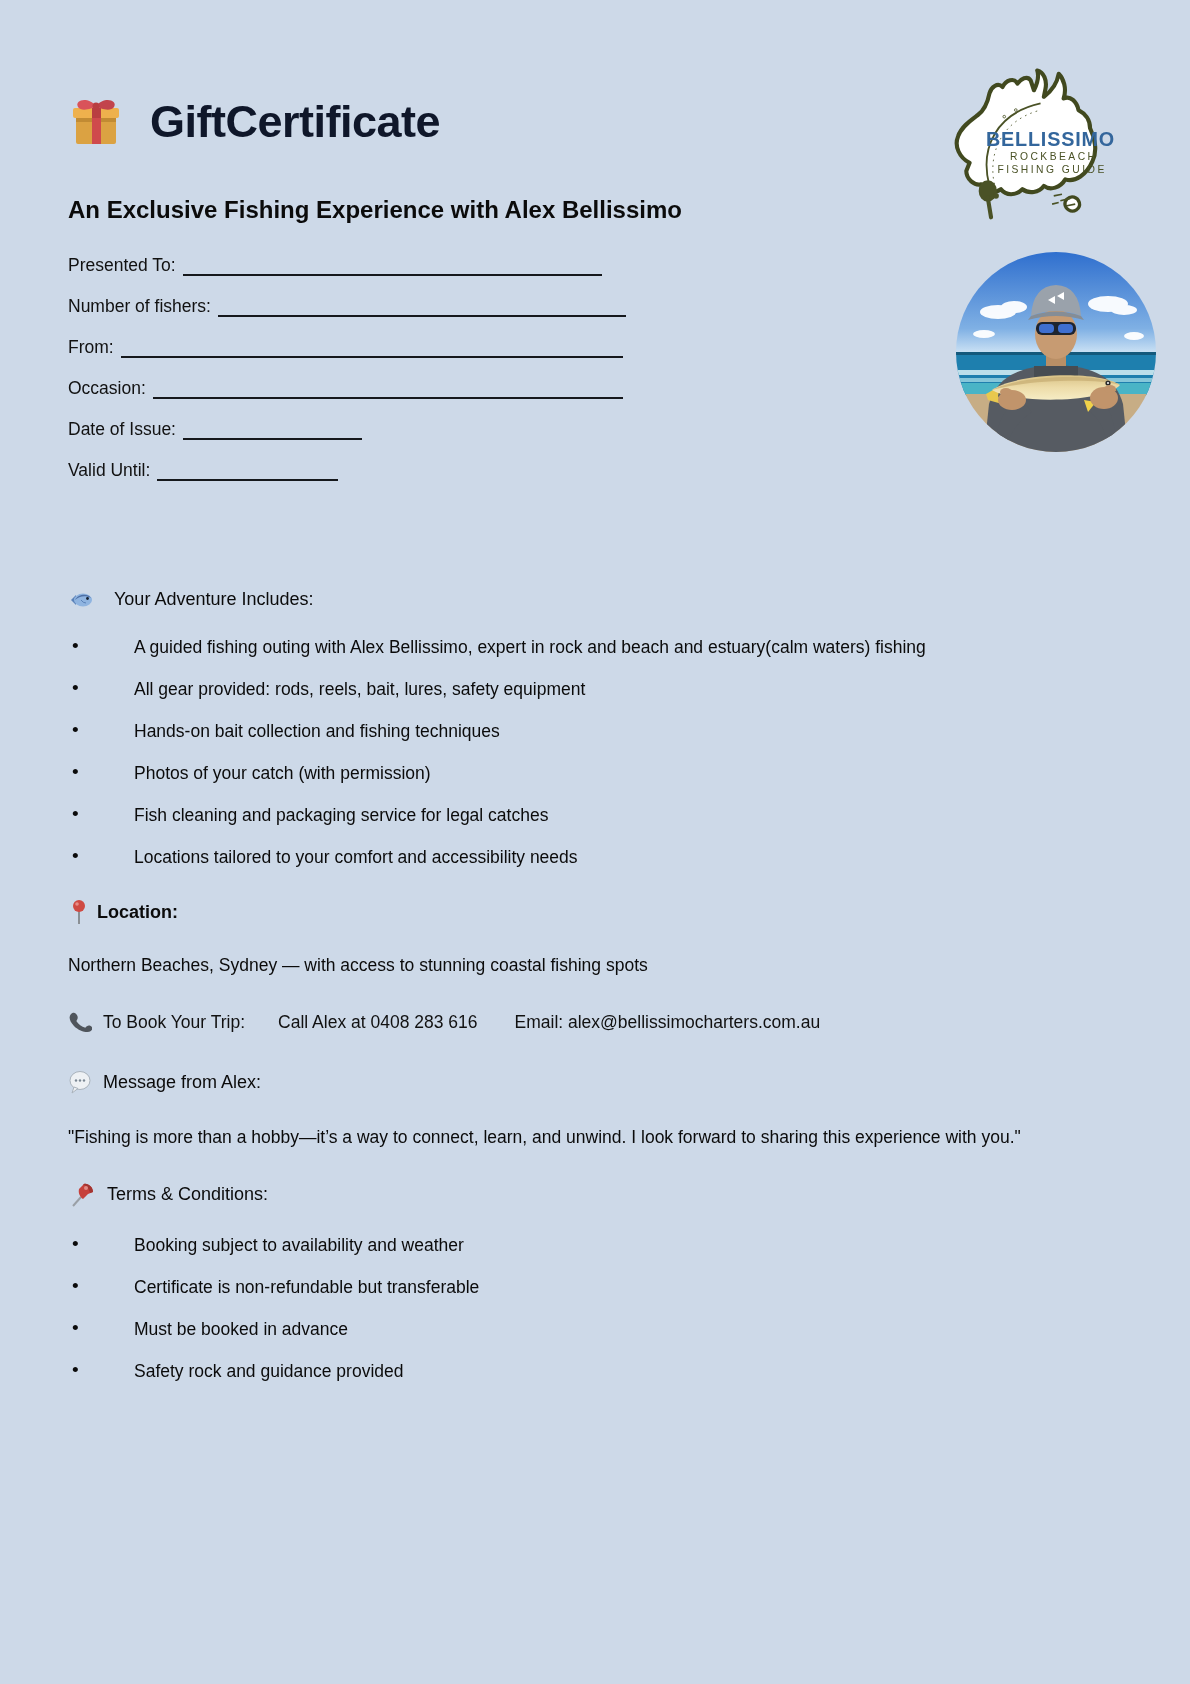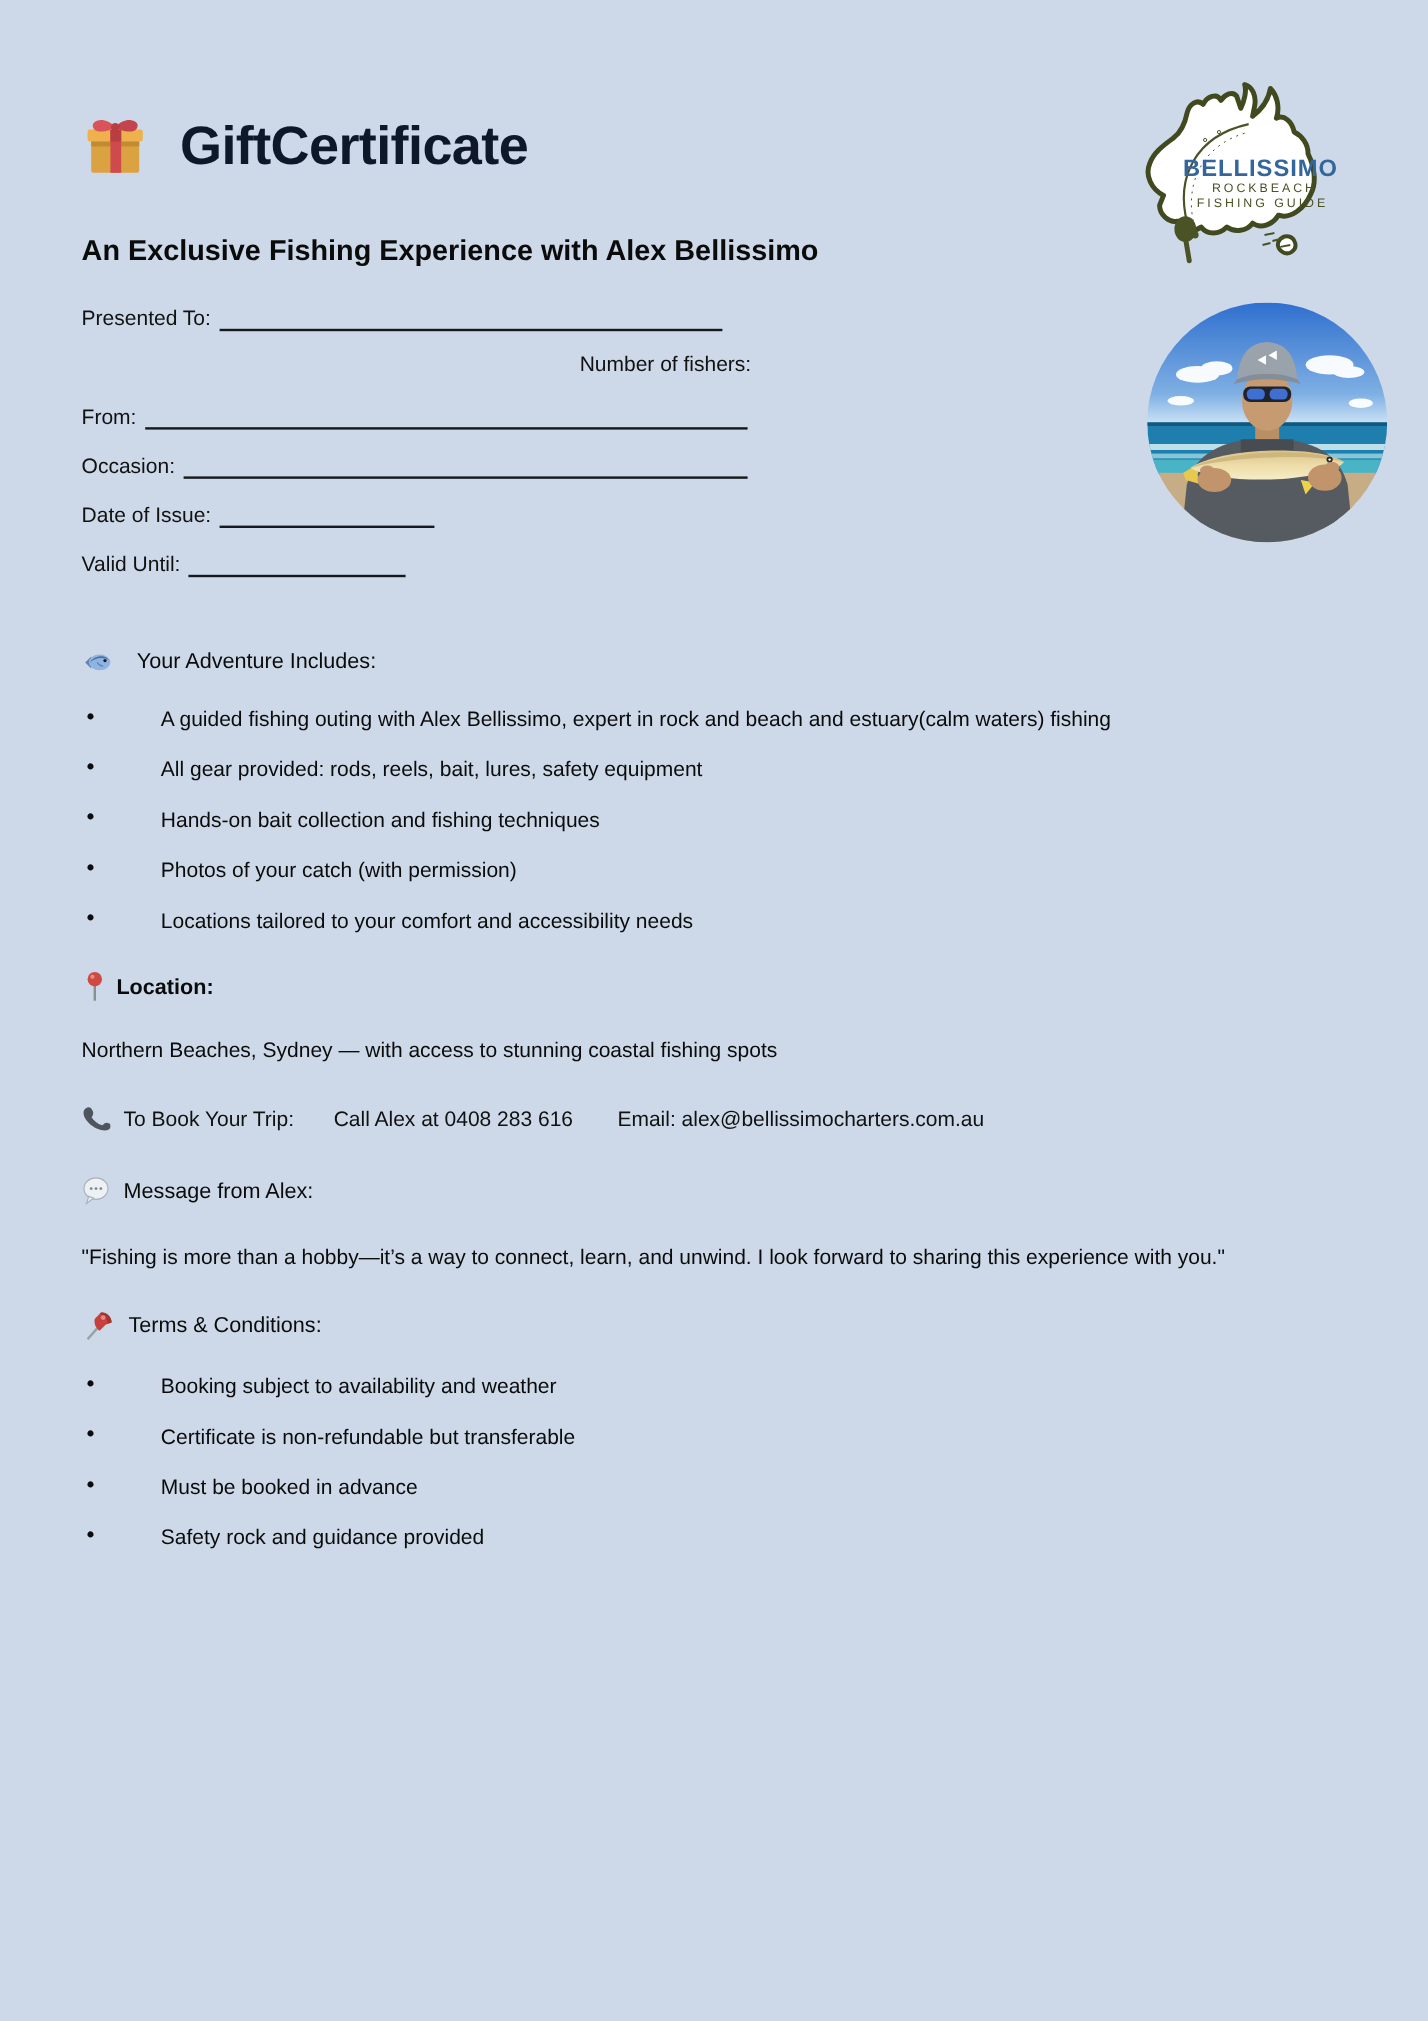--- a/index.html
+++ b/index.html
@@ -18,32 +18,32 @@
   .title{font-size:45px;font-weight:700;letter-spacing:-0.5px;color:#0f172a;margin:0;}
 
   .subtitle{margin:40px 0 0 0;font-size:24px;font-weight:700;color:#0b0b0b;}
 
   
   .fields{margin-top:28px;}
   .field{display:flex;align-items:flex-end;height:24px;margin-bottom:17px;font-size:17.5px;}
   .flabel{white-space:nowrap;}
   .fline{flex:1;margin-left:7px;border-bottom:2px solid #15181c;height:20px;}
   .field.w1{width:534px;}
-  .field.w2{width:558px;flex-direction:column;}
+  .field.w2{width:558px;}
   .field.w3{width:555px;}
   .field.w4{width:555px;}
   .field.w5{width:294px;}
   .field.w6{width:270px;}
 
   
   .sec-head{display:flex;align-items:center;gap:11px;font-size:18px;margin:0;}
   .sec-head .txt{color:#0b0b0b;}
   .icon{display:inline-flex;flex:0 0 auto;}
 
-  .mt-adventure{margin-top:60px;gap:20px;}
+  .mt-adventure{margin-top:108px;gap:20px;}
   .mt-loc{margin-top:32px;margin-left:4px;font-weight:bold;}
   .mt-msg{margin-top:36px;}
   .mt-terms{margin-top:28px;margin-left:2px;}
 
   ul.blist{list-style:none;margin:27px 0 0 0;padding:0;}
   ul.blist li{
     position:relative;padding-left:66px;margin-bottom:22px;
     font-size:17.5px;line-height:20px;color:#0b0b0b;
   }
   ul.blist li::before{
@@ -218,20 +218,21 @@
           <path d="M13,10 q2,3 5,3" stroke="#5b82b8" stroke-width="1" fill="none"></path>
         </svg>
       </span>
       <span class="txt">Your Adventure Includes:</span>
     </div>
     <ul class="blist">
       <li>A guided fishing outing with Alex Bellissimo, expert in rock and beach and estuary(calm waters) fishing</li>
       <li>All gear provided: rods, reels, bait, lures, safety equipment</li>
       <li>Hands-on bait collection and fishing techniques</li>
       <li>Photos of your catch (with permission)</li>
+      <li>Fish cleaning and packaging service for legal catches</li>
       <li>Locations tailored to your comfort and accessibility needs</li>
     </ul>
 
     <div class="sec-head mt-loc">
       <span class="icon">
         <svg width="14" height="26" viewBox="0 0 14 26">
           <line x1="7" y1="10" x2="7" y2="25" stroke="#8a8f94" stroke-width="2"></line>
           <circle cx="7" cy="7" r="6" fill="#cf4a43"></circle>
           <circle cx="5" cy="5" r="1.8" fill="#e88d86"></circle>
         </svg>

